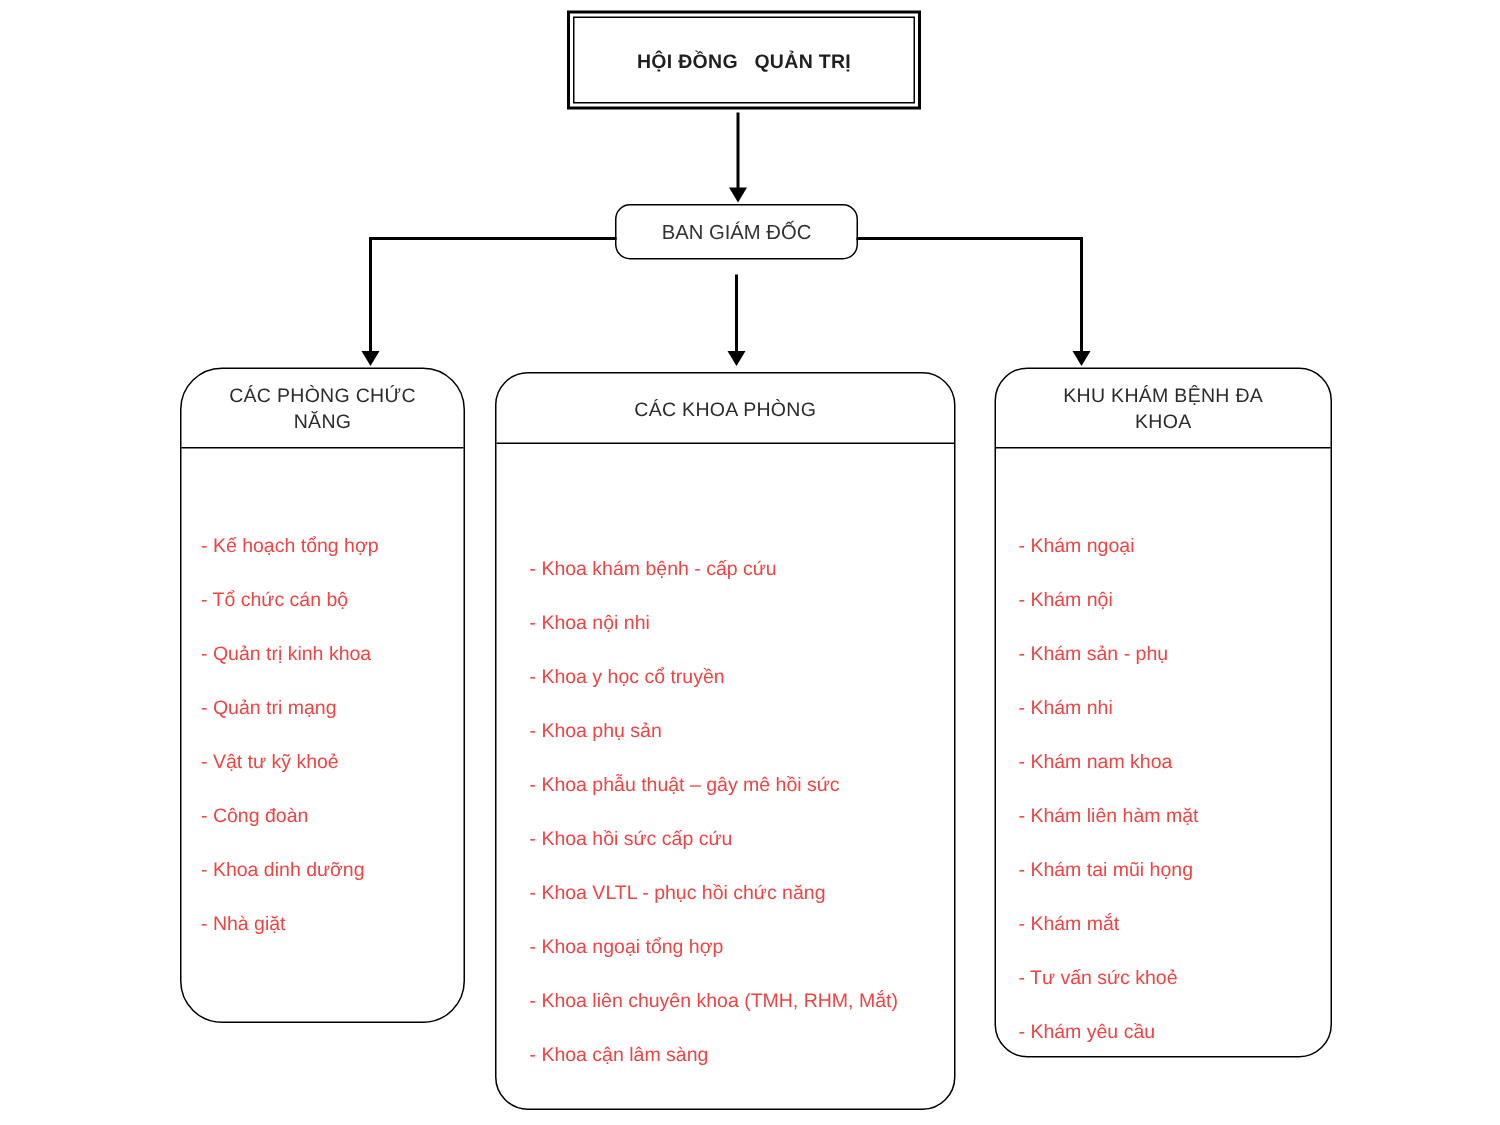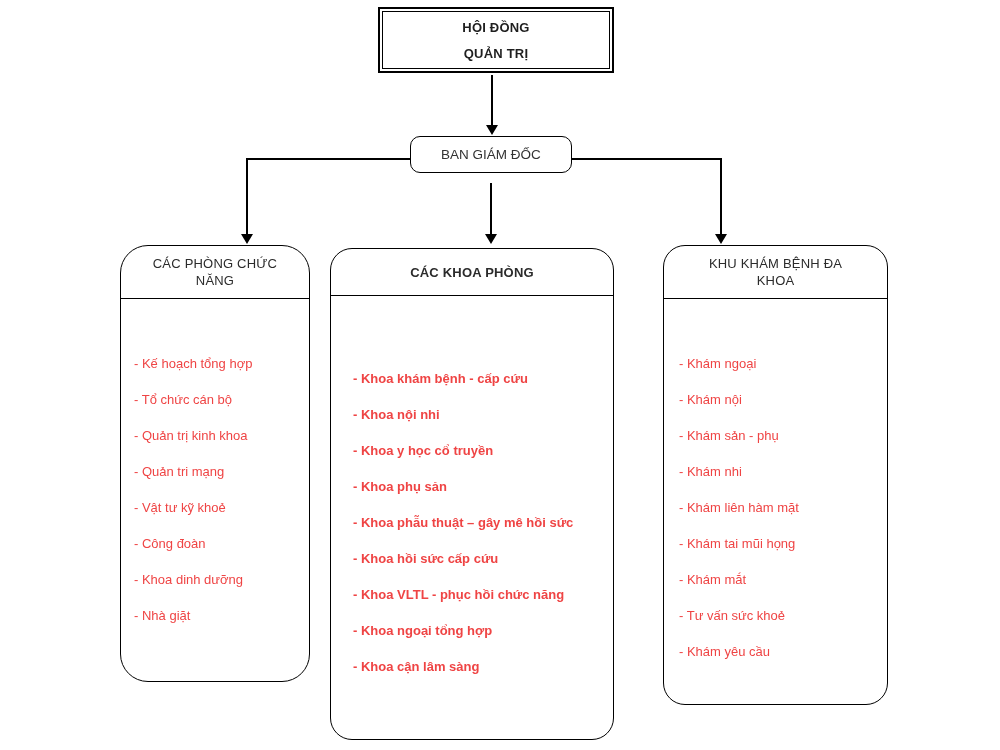--- a/index.html
+++ b/index.html
@@ -7,21 +7,21 @@
     position:relative;width:1000px;height:750px;background:#ffffff;overflow:hidden;
     font-family:"Liberation Sans", sans-serif;color:#1f1f1f;
   }
   
   .board{
     position:absolute;left:378px;top:7px;width:236px;height:66px;
     border:2px solid #000;padding:2px;box-sizing:border-box;background:#fff;
   }
   .board-inner{
     width:100%;height:100%;border:1px solid #000;box-sizing:border-box;
-    display:flex;flex-direction:column;align-items:center;justify-content:center;gap:11px;
+    display:flex;flex-direction:row;align-items:center;justify-content:center;gap:11px;
     font-weight:bold;font-size:13px;letter-spacing:.2px;
   }
   
   .director{
     position:absolute;left:410px;top:136px;width:162px;height:37px;
     border:1.5px solid #000;border-radius:10px;box-sizing:border-box;background:#fff;
     display:flex;align-items:center;justify-content:center;font-size:13.5px;color:#333;
   }
   
   .hline{position:absolute;height:2px;background:#000;}
@@ -83,44 +83,46 @@
       <div class="item">- Tổ chức cán bộ</div>
       <div class="item">- Quản trị kinh khoa</div>
       <div class="item">- Quản tri mạng</div>
       <div class="item">- Vật tư kỹ khoẻ</div>
       <div class="item">- Công đoàn</div>
       <div class="item">- Khoa dinh dưỡng</div>
       <div class="item">- Nhà giặt</div>
     </div>
   </div>
 
-  <div class="col" style="left:330px;top:248px;width:284px;height:492px;font-weight:bold;">
+  <div class="col" style="left:330px;top:248px;width:307px;height:492px;">
     <div class="col-head" style="height:46px;padding:0 30px;">CÁC KHOA PHÒNG</div>
     <div class="col-sep"></div>
     <div class="col-items" style="padding:72px 28px 0 22px;">
       <div class="item">- Khoa khám bệnh - cấp cứu</div>
       <div class="item">- Khoa nội nhi</div>
       <div class="item">- Khoa y học cổ truyền</div>
       <div class="item">- Khoa phụ sản</div>
       <div class="item">- Khoa phẫu thuật – gây mê hồi sức</div>
       <div class="item">- Khoa hồi sức cấp cứu</div>
       <div class="item">- Khoa VLTL - phục hồi chức năng</div>
       <div class="item">- Khoa ngoại tổng hợp</div>
+      <div class="item">- Khoa liên chuyên khoa (TMH, RHM, Mắt)</div>
       <div class="item">- Khoa cận lâm sàng</div>
     </div>
   </div>
 
   <div class="col" style="left:663px;top:245px;width:225px;height:460px;">
     <div class="col-head" style="height:52px;padding:0 30px;">KHU KHÁM BỆNH ĐA KHOA</div>
     <div class="col-sep"></div>
     <div class="col-items" style="padding:54px 8px 0 15px;">
       <div class="item">- Khám ngoại</div>
       <div class="item">- Khám nội</div>
       <div class="item">- Khám sản - phụ</div>
       <div class="item">- Khám nhi</div>
+      <div class="item">- Khám nam khoa</div>
       <div class="item">- Khám liên hàm mặt</div>
       <div class="item">- Khám tai mũi họng</div>
       <div class="item">- Khám mắt</div>
       <div class="item">- Tư vấn sức khoẻ</div>
       <div class="item">- Khám yêu cầu</div>
     </div>
   </div>
 
 </div>
 

